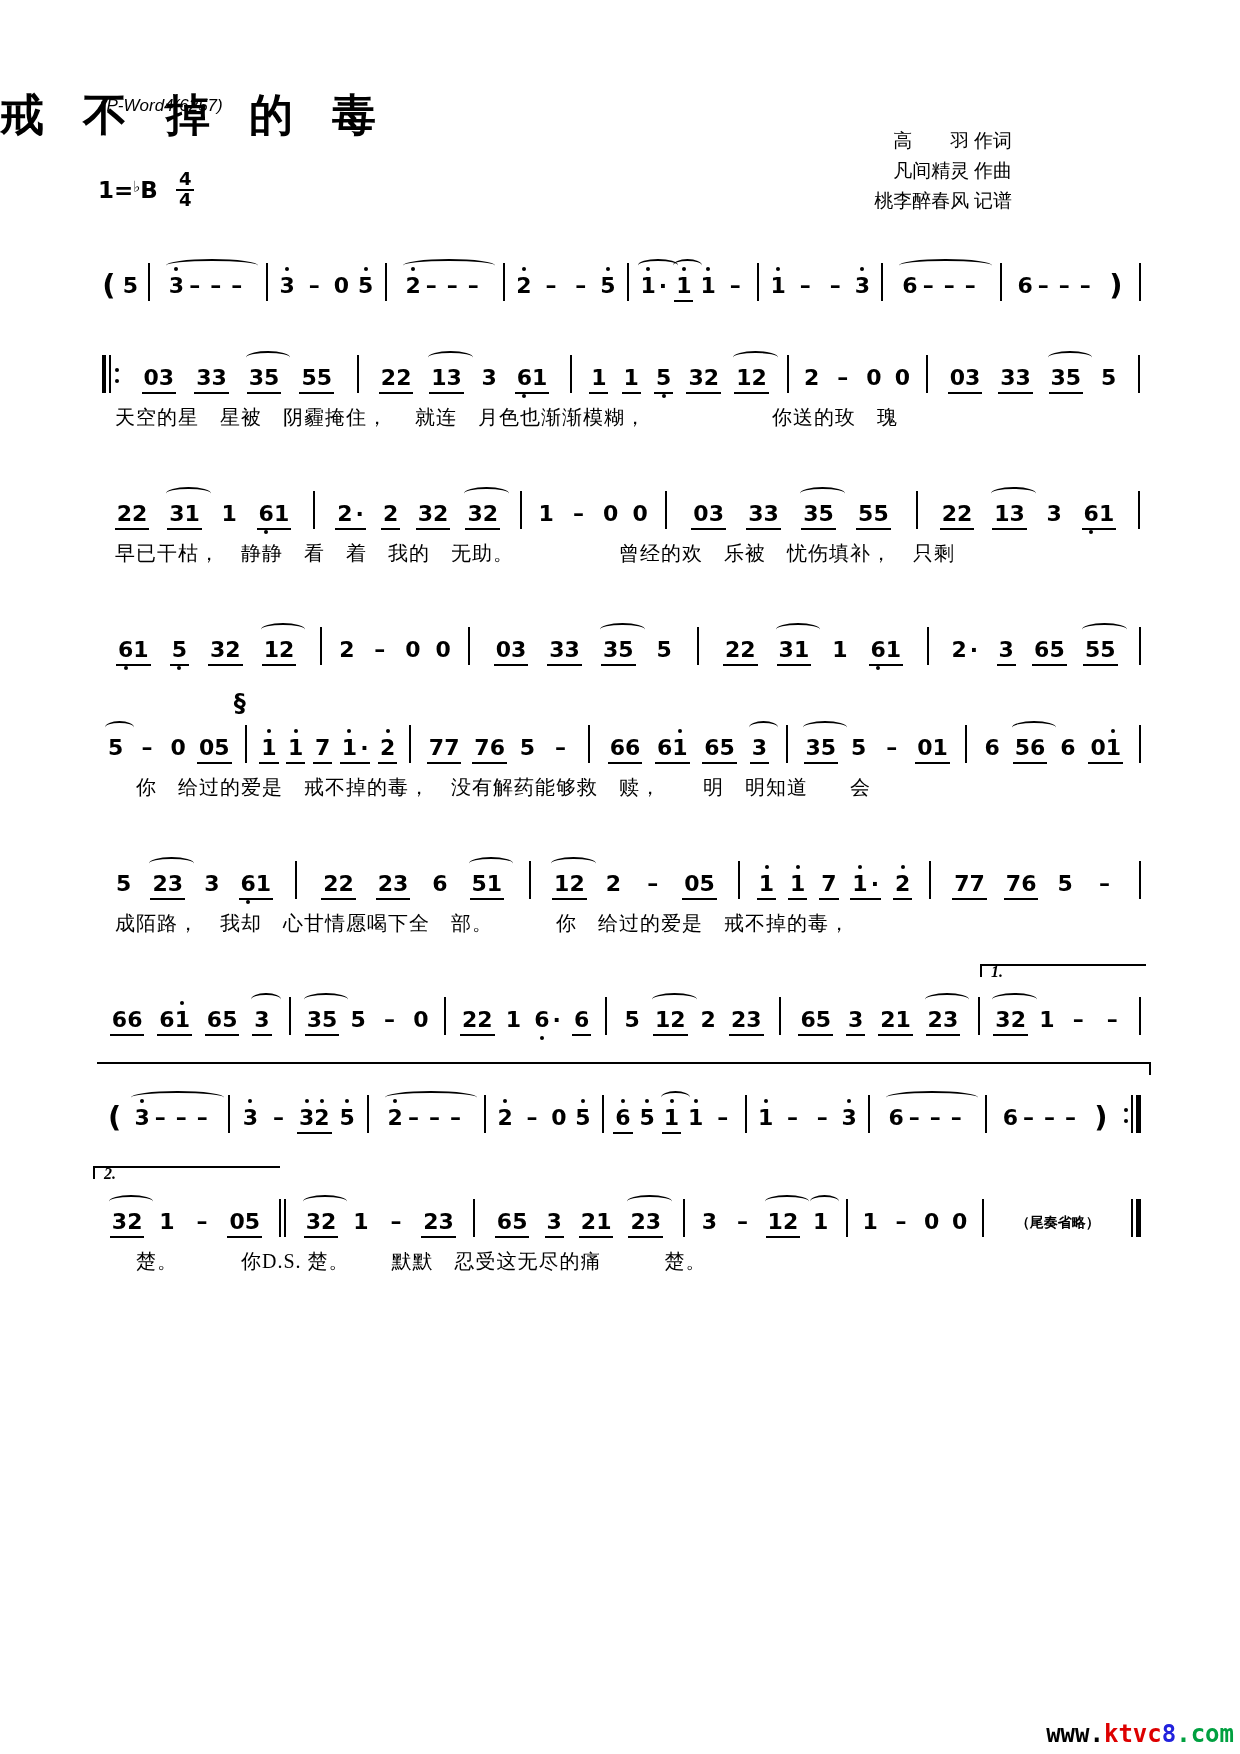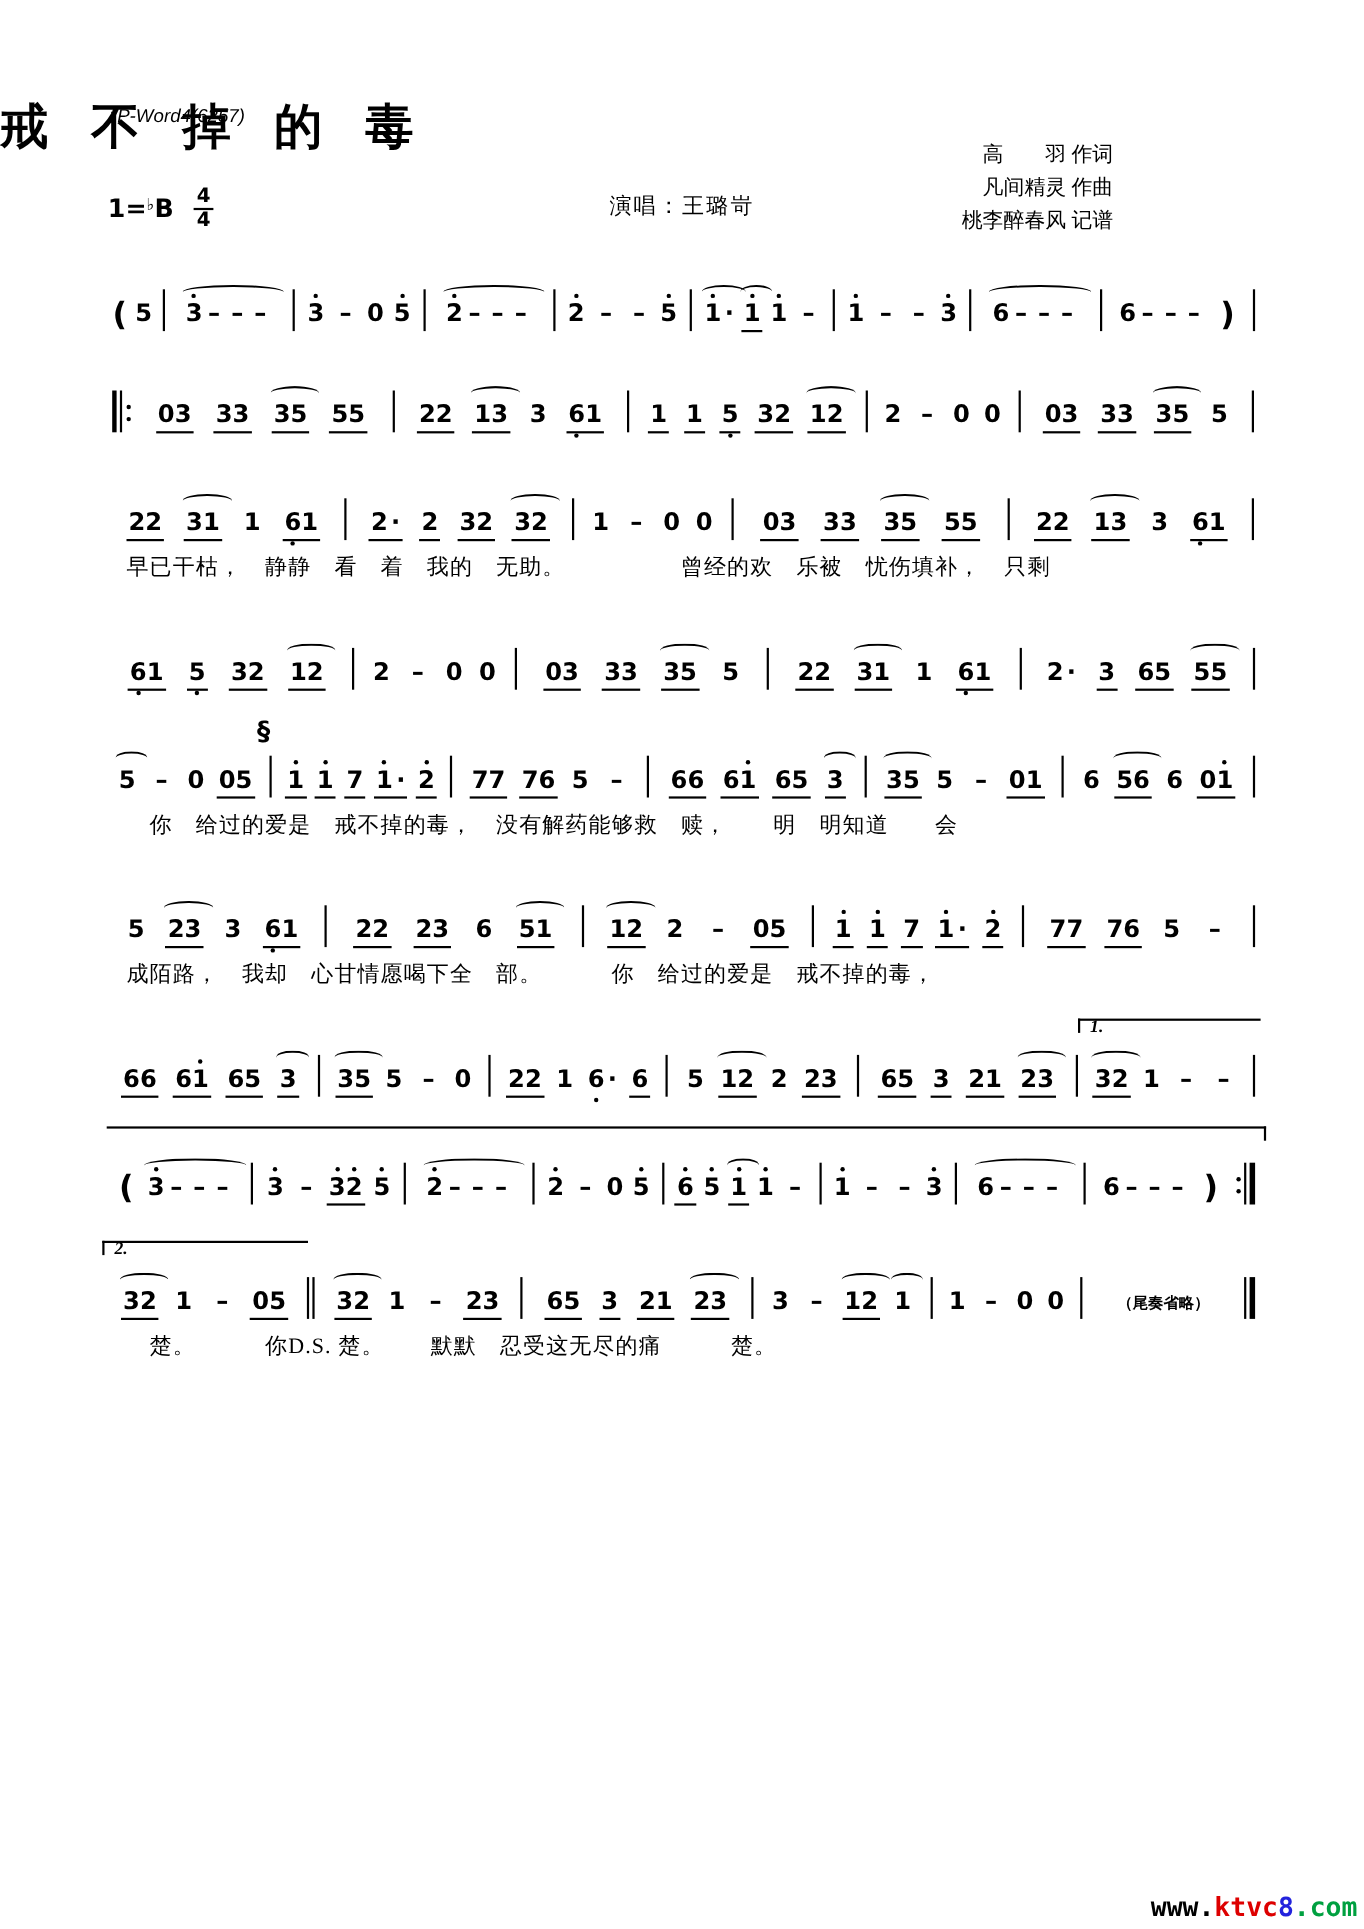--- a/index.html
+++ b/index.html
@@ -53,21 +53,20 @@
           font-family:"Liberation Serif",serif;line-height:1;padding:0 2px;}
   .watermark{position:absolute;right:6px;bottom:6px;font-family:"DejaVu Sans Mono",monospace;
              font-weight:bold;font-size:24px;letter-spacing:0;}
 </style>
 </head>
 <body>
 
 <div class="page">
   <div class="corner">JP-Word4(6257)</div>
   <div class="title">戒 不 掉 的 毒</div>
-  <div class="singer">演唱：王璐岢</div>
   <div class="credits">
     <div>高　　羽 作词</div>
     <div>凡间精灵 作曲</div>
     <div>桃李醉春风 记谱</div>
   </div>
   <div class="keysig">
     <span>1=</span><sup>♭</sup><span>B</span>
     <span class="meter">
       <span class="mtop">4</span>
       <span>4</span>
@@ -315,20 +314,21 @@
               <span class="arc"></span>
             </span>
             <span class="token">
               <span class="char">5</span>
             </span>
           </span>
           <span class="blwrap">
             <span class="bl"></span>
           </span>
         </div>
+        <div class="lyrrow">天空的星　星被　阴霾掩住，　 就连　月色也渐渐模糊，　　　　　　你送的玫　瑰</div>
       </div>
       <div class="sysline">
         <div class="notesrow">
           <span class="measure" style="flex-grow: 7;">
             <span class="token u">
               <span class="char">2</span>
               <span class="char">2</span>
             </span>
             <span class="token u">
               <span class="char">3</span>

